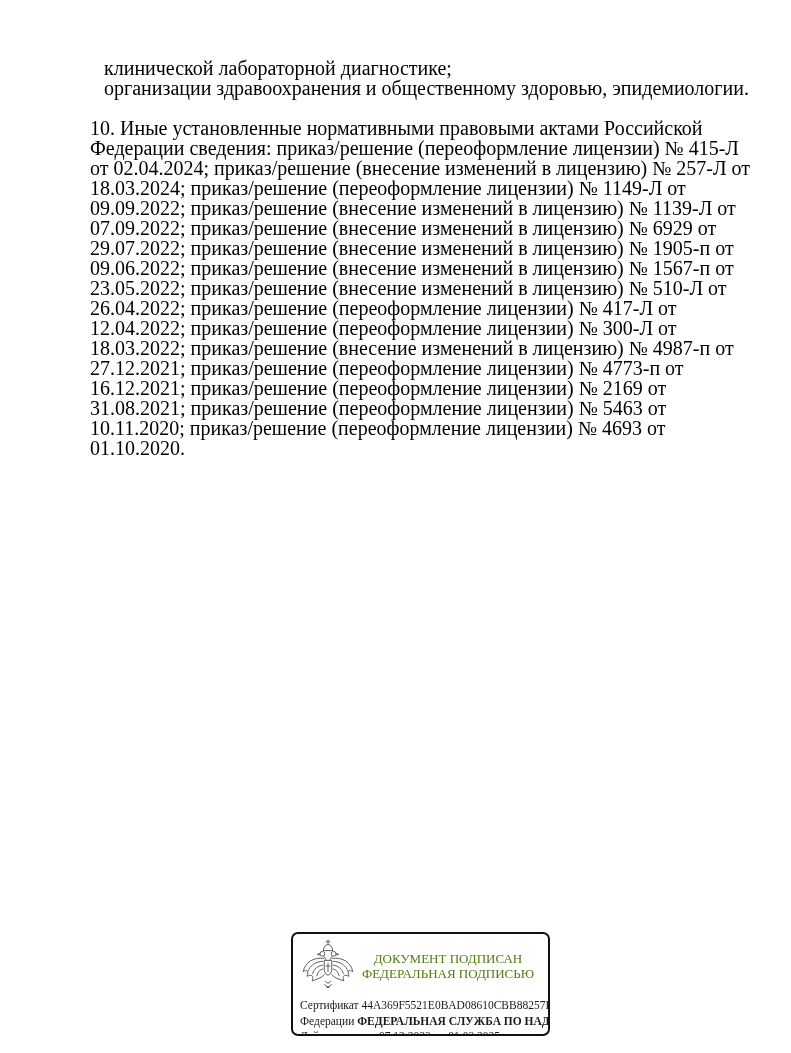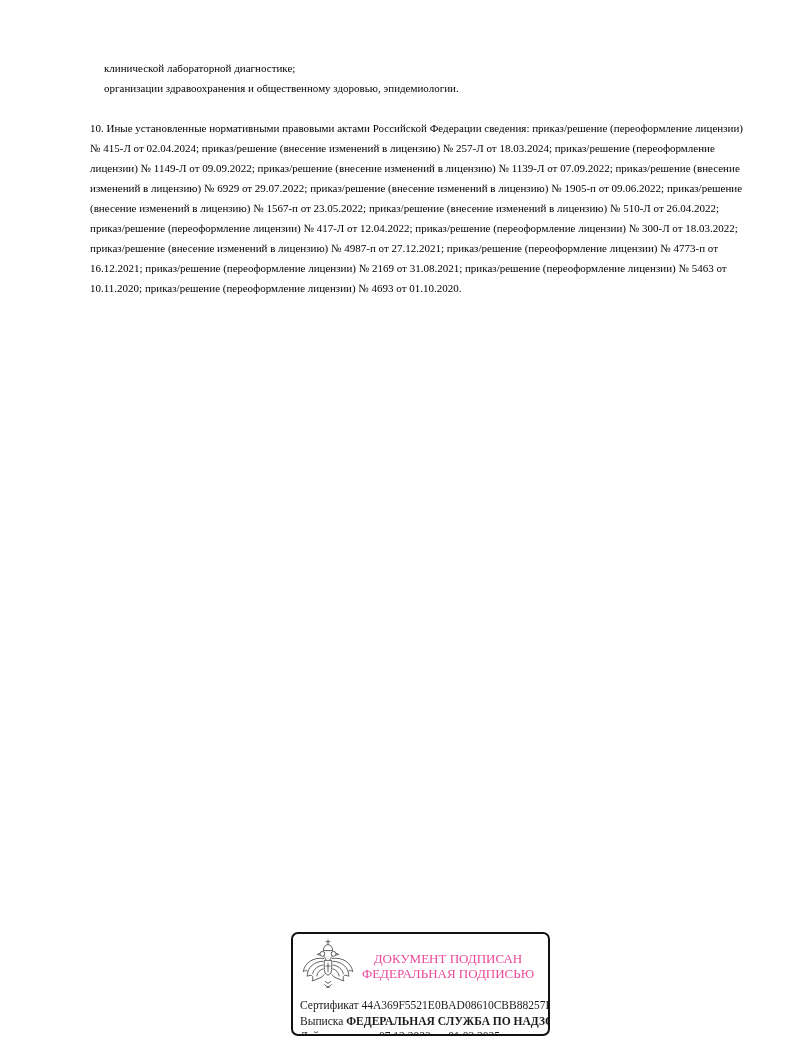--- a/index.html
+++ b/index.html
@@ -10,21 +10,21 @@
     background: #ffffff;
     font-family: "Liberation Serif", serif;
     color: #000000;
     overflow: hidden;
   }
   .content {
     position: absolute;
     left: 90px;
     top: 58px;
     width: 662px;
-    font-size: 11px;
+    font-size: 20px;
     line-height: 20px;
     text-align: left;
   }
   .cont-line { padding-left: 14px; }
   .para { margin: 0 0 18px 0; }
   .cont-block { margin: 0 0 20px 0; }
 
   
   .stamp {
     position: absolute;
@@ -44,21 +44,21 @@
     padding: 3px 4px 0 7px;
     height: 58px;
   }
   .stamp-emblem { width: 56px; height: 56px; flex: 0 0 auto; }
   .stamp-title {
     flex: 1;
     text-align: center;
     font-size: 13px;
     line-height: 15px;
     padding-right: 4px;
-    color: #ec4899;
+    color: #4d7c0f;
   }
   .stamp-info {
     padding: 3px 0 0 7px;
     font-size: 11.5px;
     line-height: 15.5px;
     white-space: nowrap;
     color: #1a1a1a;
   }
   .stamp-row { overflow: hidden; }
   .owner-value { font-weight: bold; }
@@ -122,21 +122,21 @@
         <div>ДОКУМЕНТ ПОДПИСАН</div>
         <div>ФЕДЕРАЛЬНАЯ ПОДПИСЬЮ</div>
       </div>
     </div>
     <div class="stamp-info">
       <div class="stamp-row">
         <span>Сертификат</span>
         <span>44A369F5521E0BAD08610CBB88257ED3</span>
       </div>
       <div class="stamp-row">
-        <span>Выписка</span>
+        <span>Федерации</span>
         <span class="owner-value">ФЕДЕРАЛЬНАЯ СЛУЖБА ПО НАДЗОРУ В С</span>
       </div>
       <div class="stamp-row">
         <span>Действителен с 07.12.2023 по 01.03.2025</span>
       </div>
     </div>
   </div>
 
 </div>
 

